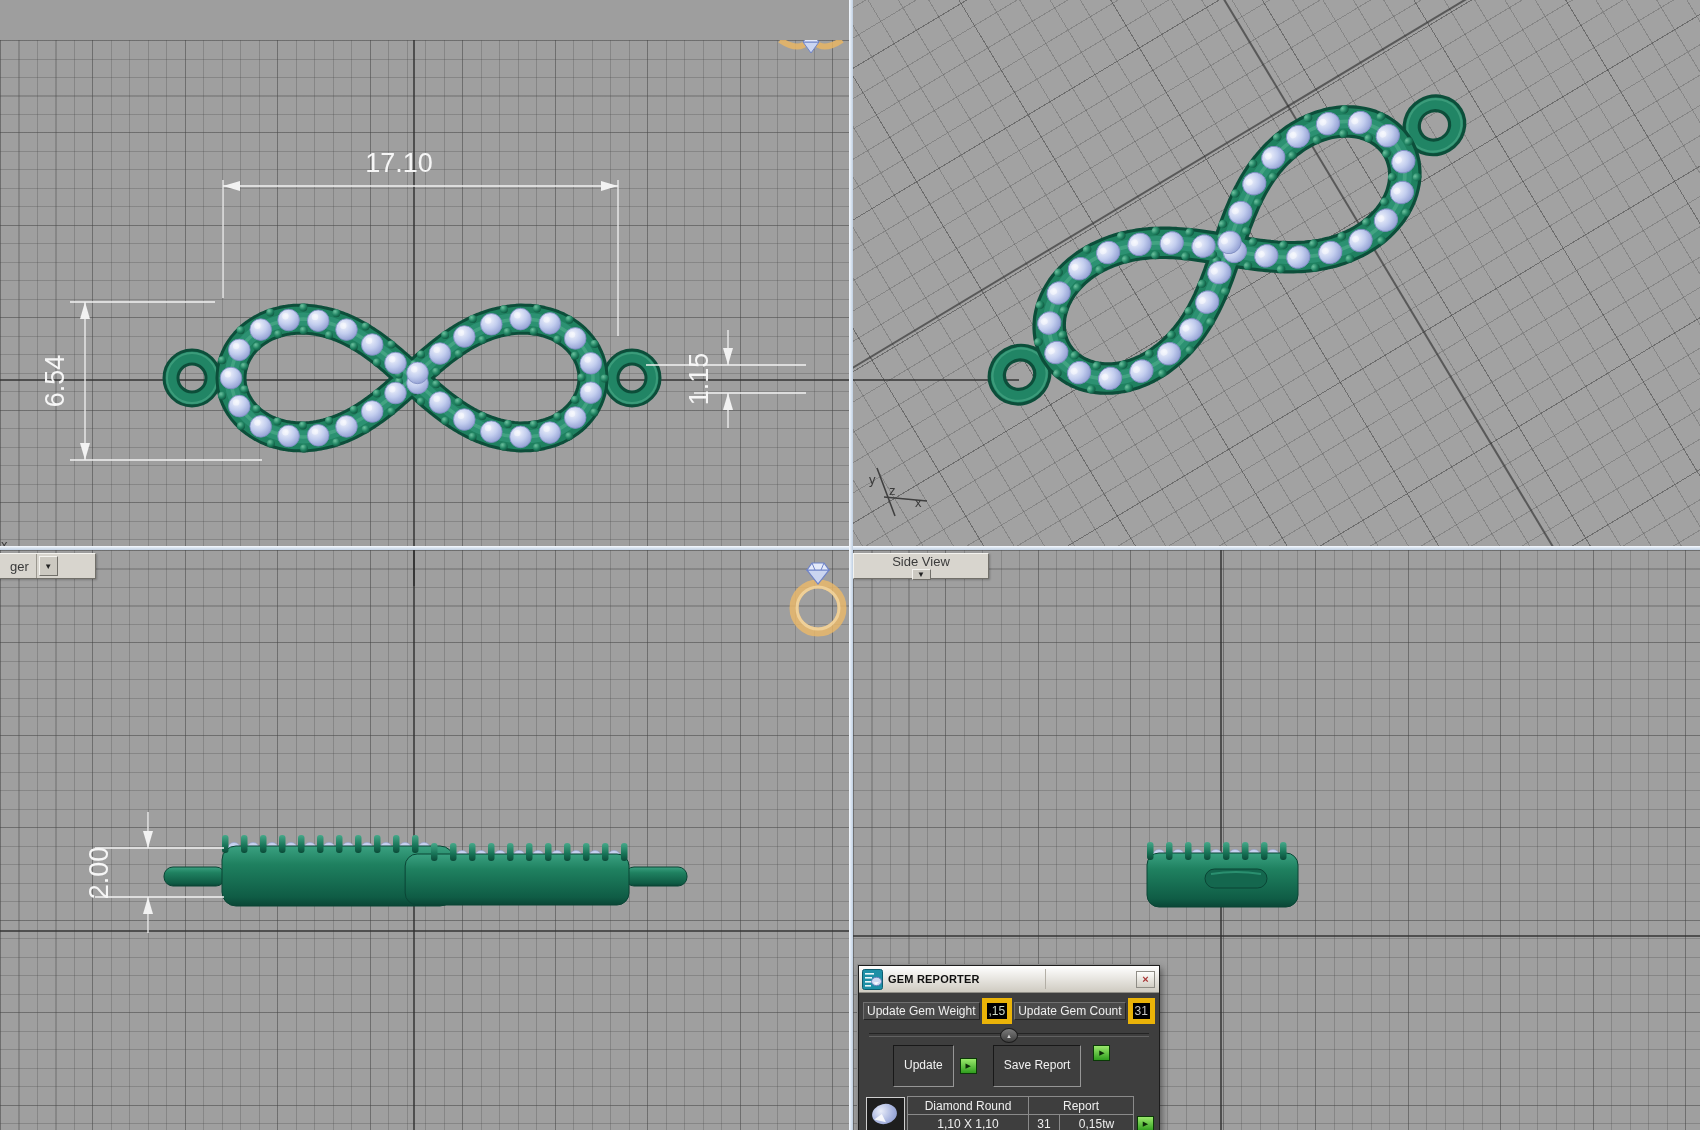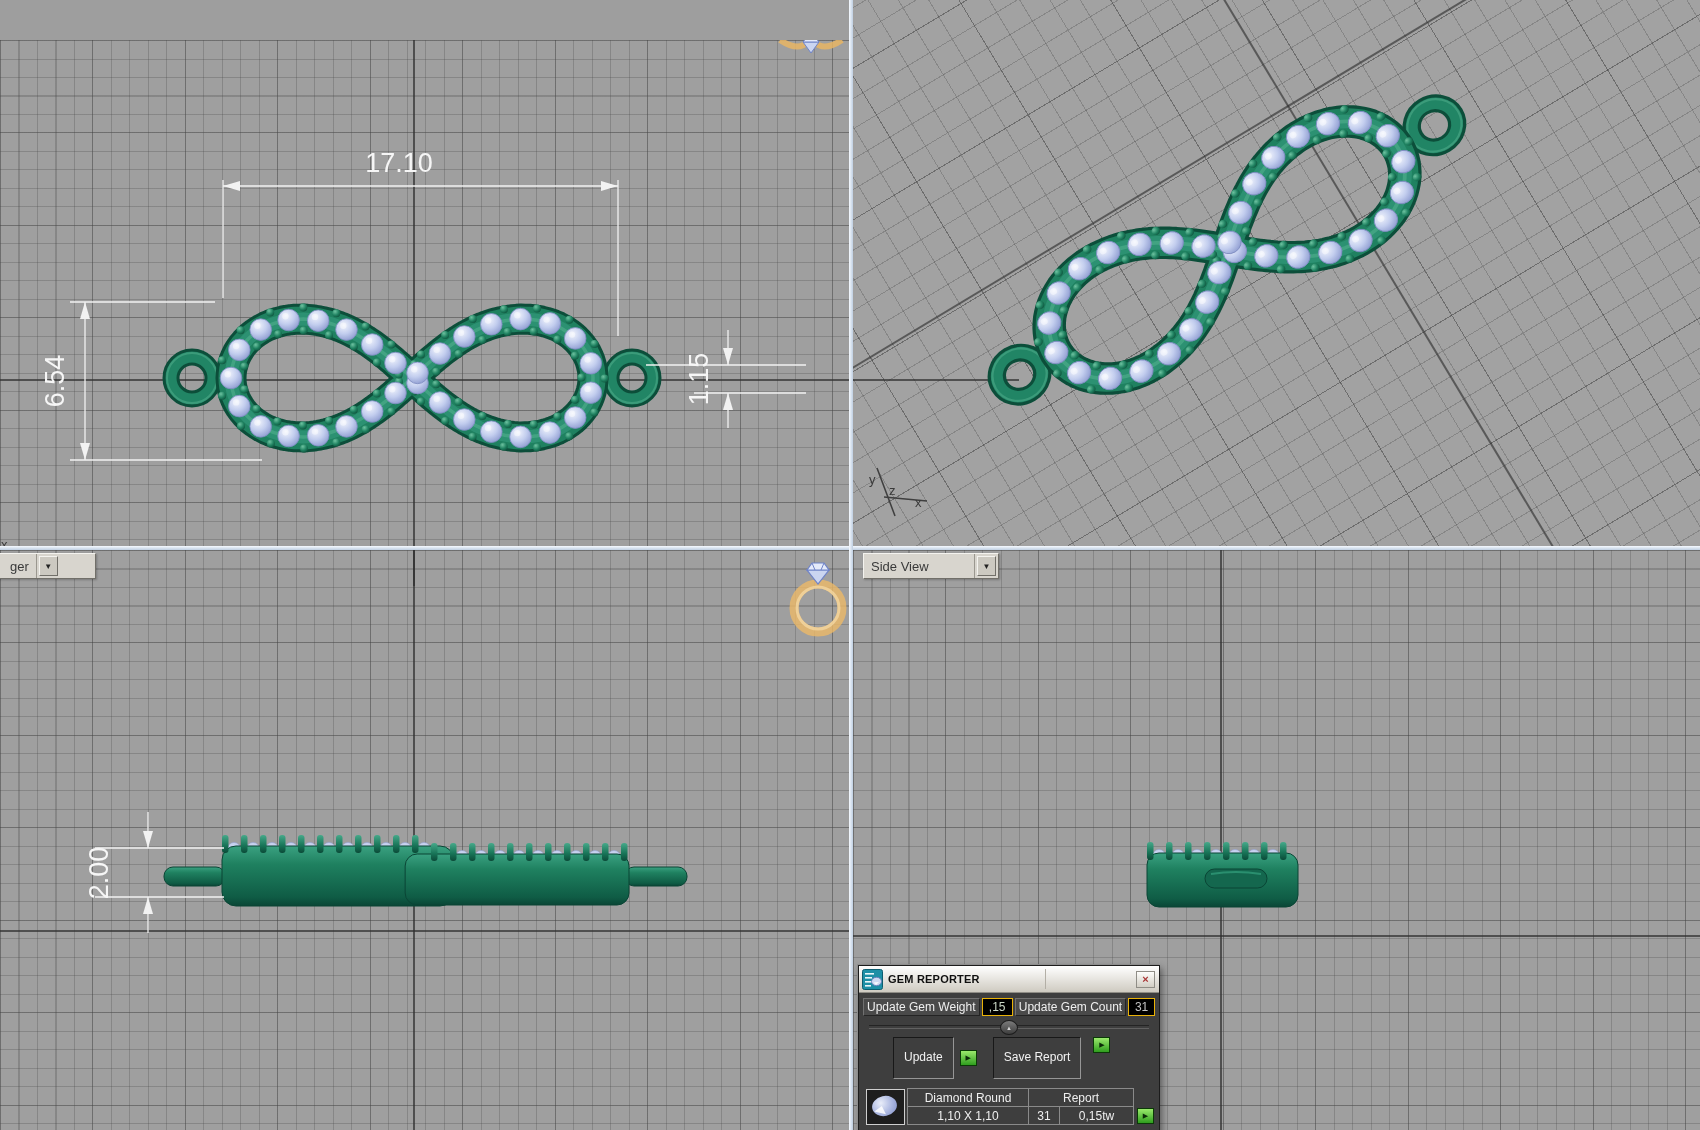--- a/index.html
+++ b/index.html
@@ -52,21 +52,21 @@
     border-bottom:1px solid #8f8d86;position:relative;}
   .titlebar .ticon{width:21px;height:21px;margin:0 5px 0 3px;flex:none;}
   .titlebar .ttext{font-weight:bold;font-size:11px;color:#101010;letter-spacing:.2px;}
   .titlebar .tsep{position:absolute;left:186px;top:3px;bottom:3px;width:1px;background:#b3afa6;}
   .close-btn{position:absolute;right:4px;top:5px;width:17px;height:15px;color:#a83434;
     background:linear-gradient(#fdfdfb,#d2cec4);border:1px solid #8f8d86;font-size:11px;font-weight:bold;
     display:flex;align-items:center;justify-content:center;line-height:1;}
   .row1{display:flex;align-items:center;margin:5px 4px 0 4px;gap:2px;}
   .lblcell{background:#4a4a4a;border:1px solid;border-color:#707070 #242424 #242424 #707070;
     padding:1px 3px;white-space:nowrap;}
-  .valcell{background:#000;border:1px solid #eab308;padding:1px 2px;text-align:center;}
+  .valcell{background:#000;border:5px solid #eab308;padding:1px 2px;text-align:center;}
   .val-weight{width:34px;color:#cbd8c6;}
   .val-count{width:28px;color:#c4c4c4;}
   .collapse{position:relative;margin:9px 10px 0 10px;height:2px;border-top:1px solid #242424;
     border-bottom:1px solid #616161;}
   .collapse .knob{position:absolute;left:50%;top:-6px;transform:translateX(-50%);width:16px;height:13px;
     background:linear-gradient(#7b7b7b,#3d3d3d);border:1px solid #1c1c1c;border-radius:50%;
     color:#d8d8d8;font-size:6px;display:flex;align-items:center;justify-content:center;}
   .btnrow{display:flex;align-items:center;margin:8px 0 0 34px;gap:6px;}
   .dlg-btn{background:#3e3e3e;color:#f2f2f2;border:1px solid;padding:12px 10px;height:16px;line-height:15px;
     border-color:#181818 #969696 #969696 #181818;}
@@ -542,21 +542,21 @@
     <polygon points="27,14 32,7 44,7 49,14" fill="#e4eafa" stroke="#6f83c8" stroke-width="1.2"></polygon>
     <line x1="32" y1="7" x2="35" y2="14" stroke="#6f83c8" stroke-width="1"></line>
     <line x1="44" y1="7" x2="41" y2="14" stroke="#6f83c8" stroke-width="1"></line>
   </svg>
 </div>
 
 <div id="vp-side" class="viewport grid">
   <div class="axis-v" style="left:367px;"></div>
   <div class="axis-h" style="top:385px;"></div>
 
-  <div class="view-dd" style="left:10px;top:3px;width:134px;">
+  <div class="view-dd" style="left:0;top:3px;width:134px;flex-direction:column;">
     <span class="lbl">Side View</span>
     <span class="ddsep" style="margin-left:auto;"></span>
     <span class="ddbtn">▼</span>
   </div>
 
   <svg class="vpsvg" width="847" height="580">
     <g id="pend-side">
         <circle cx="306" cy="306" r="6.5" fill="#c8d2ef" stroke="#94a3d4" stroke-width="0.6"></circle>
         <circle cx="325" cy="306" r="6.5" fill="#c8d2ef" stroke="#94a3d4" stroke-width="0.6"></circle>
         <circle cx="344" cy="306" r="6.5" fill="#c8d2ef" stroke="#94a3d4" stroke-width="0.6"></circle>

